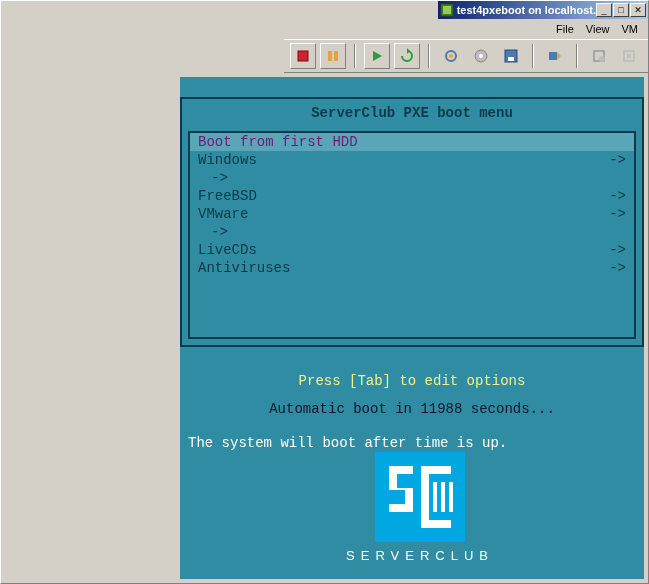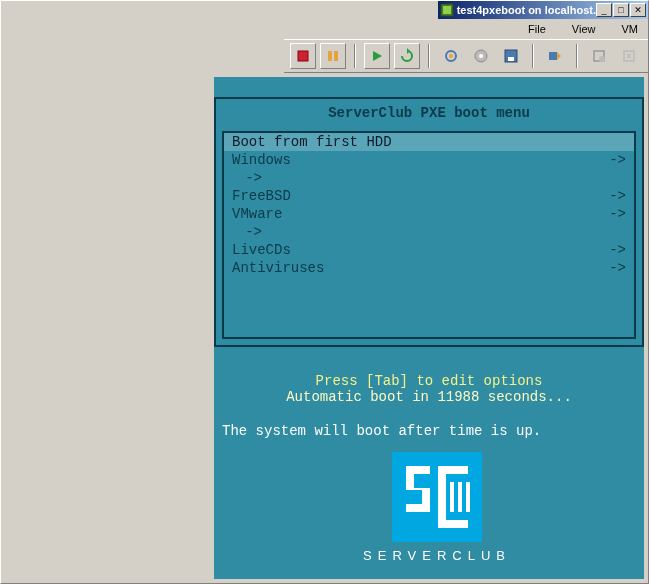--- a/index.html
+++ b/index.html
@@ -42,21 +42,21 @@
     border-right-color:#404040; border-bottom-color:#404040;
     font-size: 9px; line-height: 10px;
     display:flex; align-items:center; justify-content:center;
     color:#000; font-family: Arial;
   }
   .menubar {
     height: 20px;
     background: #d4d0c8;
     display: flex; align-items: center;
     padding: 0 4px;
-    gap: 14px;
+    gap: 0;
   }
   .menu-item { padding: 2px 6px; cursor: default; }
   .toolbar {
     height: 34px;
     background: #d4d0c8;
     border-top: 1px solid #fff;
     border-bottom: 1px solid #808080;
     display: flex; align-items: center;
     padding: 0 6px;
     gap: 4px;
@@ -87,21 +87,21 @@
     flex:1;
     background: #2f8ca3;
     font-family: "Courier New", monospace;
     font-size: 14px;
     color: #fff;
     position: relative;
     padding-top: 20px;
   }
   .pxe-box {
     margin: 0 auto;
-    width: 430px;
+    width: 464px;
     border: 2px solid #0b3a4a;
   }
   .pxe-title {
     text-align:center;
     color: #0b3a4a;
     background: #2f8ca3;
     padding: 6px 0 10px 0;
     font-weight: bold;
   }
   .pxe-inner {
@@ -109,32 +109,33 @@
     margin: 0 6px 6px 6px;
     padding-bottom: 60px;
   }
   .pxe-row {
     display:flex;
     padding: 1px 8px;
     color: #0b3a4a;
   }
   .pxe-row.selected {
     background: #5aa6b8;
-    color: #0f172a;
+    color: #701a75;
   }
   .pxe-row .label { flex:1; }
   .pxe-row .arrow { width: 30px; text-align:right; color:#0b3a4a; }
   .hint {
     text-align:center;
     color: #f5f18a;
     margin-top: 26px;
   }
   .auto-line {
     text-align:center;
-    color: #fef9c3;
+    color: #0f172a;
+    margin-top: 12px;
   }
   .sys-line {
     color: #fff;
     margin-top: 18px;
     padding-left: 8px;
     position: relative;
     z-index: 2;
   }
   .logo-wrap {
     position:absolute;

